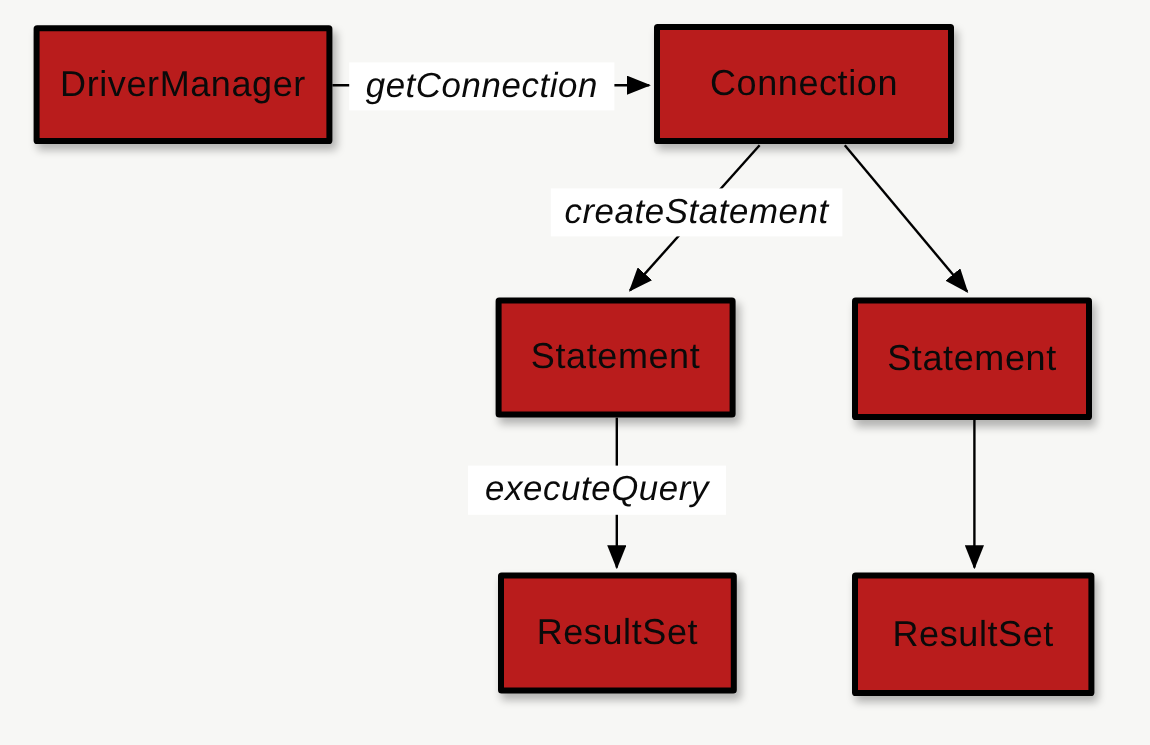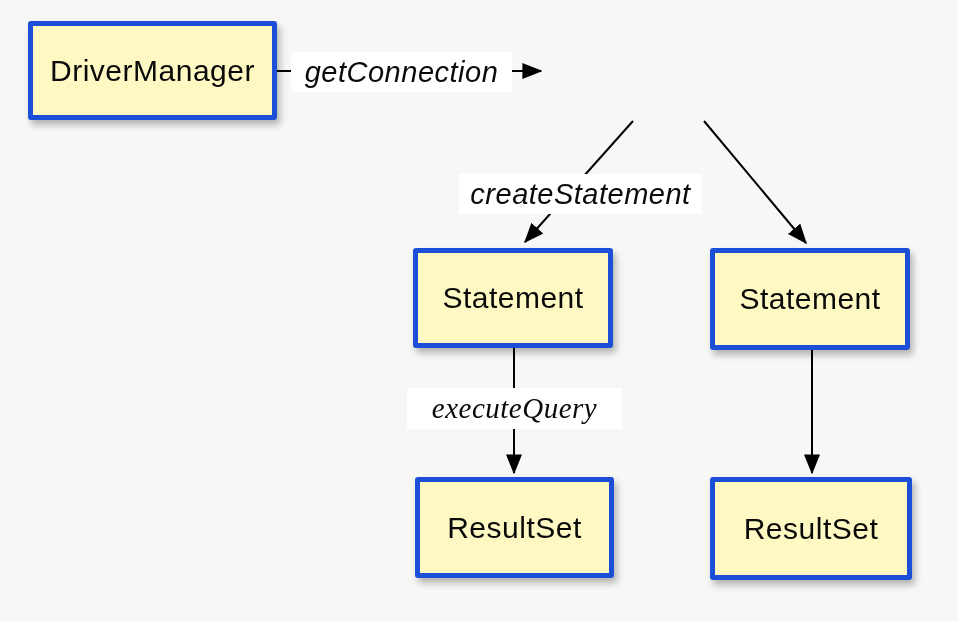--- a/index.html
+++ b/index.html
@@ -12,22 +12,22 @@
     font-family: "Liberation Sans", sans-serif;
   }
   svg.edges {
     position: absolute;
     left: 0; top: 0;
     width: 958px; height: 621px;
   }
   .node {
     position: absolute;
     box-sizing: border-box;
-    background: #fef9c3;
-    border: 5px solid #1d4ed8;
+    background: #b91c1c;
+    border: 5px solid #000000;
     border-radius: 3px;
     box-shadow: 3px 5px 7px rgba(0,0,0,0.28);
     display: flex;
     align-items: center;
     justify-content: center;
     font-size: 30px;
     letter-spacing: 0.5px;
     color: #0a0a0a;
   }
   .edge-label {
@@ -44,22 +44,22 @@
   }
   
   #node-drivermanager  { left: 28px;  top: 21px;  width: 249px; height: 99px;  }
   #node-connection     { left: 545px; top: 20px;  width: 250px; height: 100px; }
   #node-statement-left { left: 413px; top: 248px; width: 200px; height: 100px; }
   #node-statement-right{ left: 710px; top: 248px; width: 200px; height: 102px; }
   #node-resultset-left { left: 415px; top: 477px; width: 199px; height: 101px; }
   #node-resultset-right{ left: 710px; top: 477px; width: 202px; height: 103px; }
   
   #label-getconnection   { left: 291px; top: 52px;  width: 221px; height: 40px; text-align: right; }
-  #label-createstatement { left: 459px; top: 174px; width: 243px; height: 40px; }
-  #label-executequery    { left: 407px; top: 388px; width: 215px; height: 41px; font-family: Liberation Serif, serif; }
+  #label-createstatement { left: 459px; top: 157px; width: 243px; height: 40px; }
+  #label-executequery    { left: 390px; top: 388px; width: 215px; height: 41px; }
 </style>
 </head>
 <body>
 
 <div class="canvas">
 
   <svg class="edges" viewBox="0 0 958 621" xmlns="http://www.w3.org/2000/svg">
     <defs>
       <marker id="arrowhead" viewBox="0 0 10 8" refX="9.3" refY="4" markerWidth="10" markerHeight="8" orient="auto">
         <path d="M0,0 L10,4 L0,8 Z" fill="#000000"></path>
@@ -78,20 +78,21 @@
   </svg>
 
   <div class="edge-label" id="label-getconnection">getConnection</div>
 
   <div class="edge-label" id="label-createstatement">createStatement</div>
 
   <div class="edge-label" id="label-executequery">executeQuery</div>
 
   <div class="node" id="node-drivermanager">DriverManager</div>
 
+  <div class="node" id="node-connection">Connection</div>
 
   <div class="node" id="node-statement-left">Statement</div>
 
   <div class="node" id="node-statement-right">Statement</div>
 
   <div class="node" id="node-resultset-left">ResultSet</div>
 
   <div class="node" id="node-resultset-right">ResultSet</div>
 
 </div>

